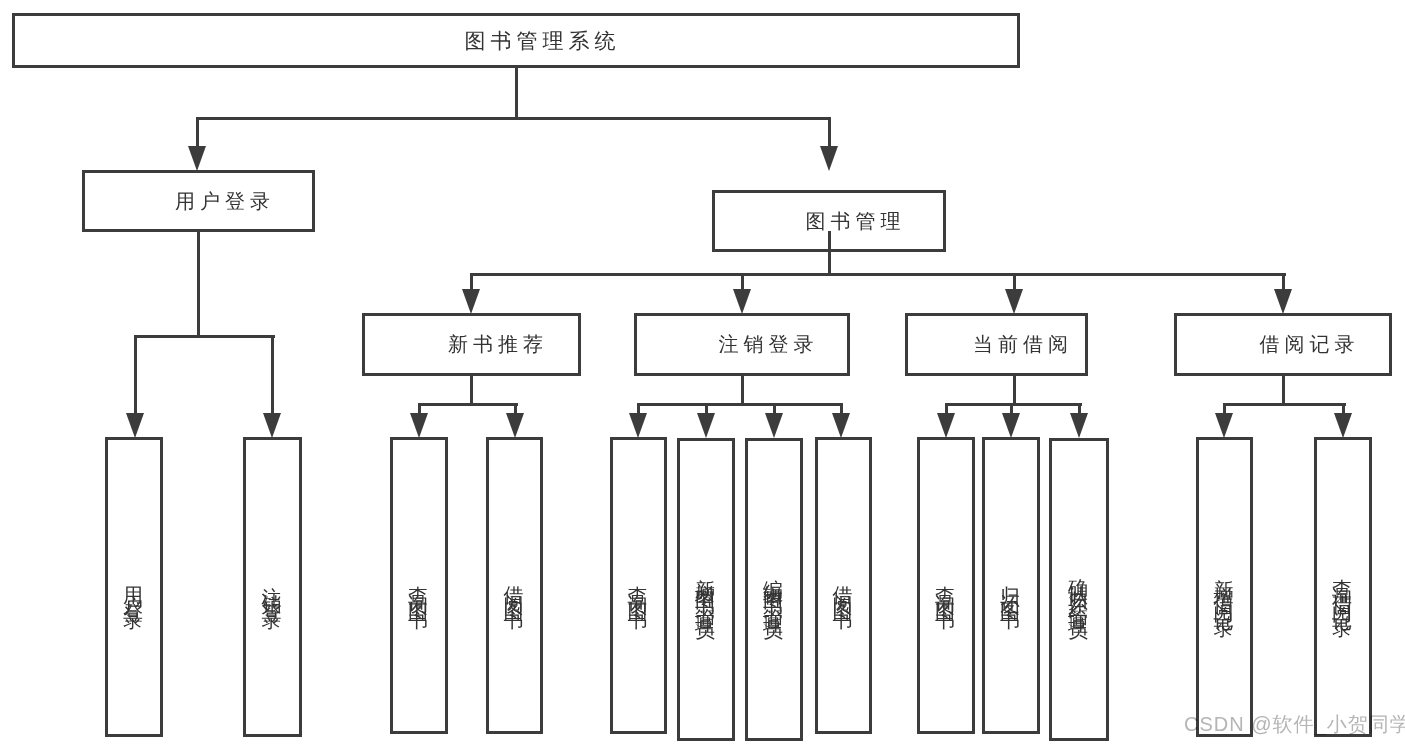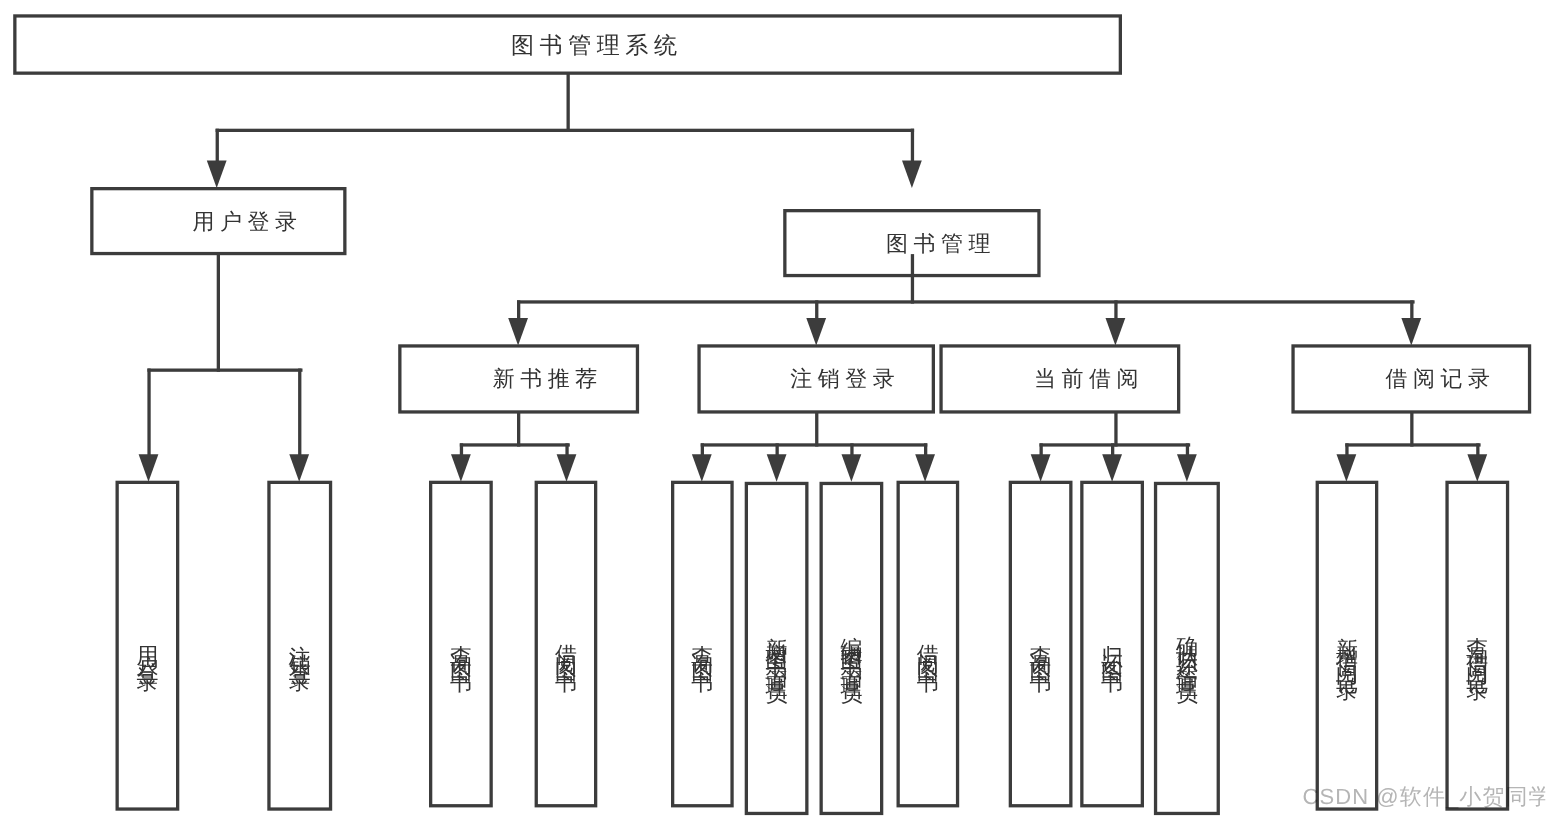--- a/index.html
+++ b/index.html
@@ -57,21 +57,21 @@
   </div>
 
   <div class="node" style="left:362px;top:313px;width:219px;height:63px;">
     <span>新书推荐</span>
   </div>
 
   <div class="node" style="left:634px;top:313px;width:216px;height:63px;">
     <span>注销登录</span>
   </div>
 
-  <div class="node" style="left:854px;top:313px;width:219px;height:63px;">
+  <div class="node" style="left:905px;top:313px;width:183px;height:63px;">
     <span>当前借阅</span>
   </div>
 
   <div class="node" style="left:1174px;top:313px;width:218px;height:63px;">
     <span>借阅记录</span>
   </div>
 
   <div class="leaf" style="left:105px;top:437px;width:58px;height:300px;">
     <span>用户登录</span>
   </div>

